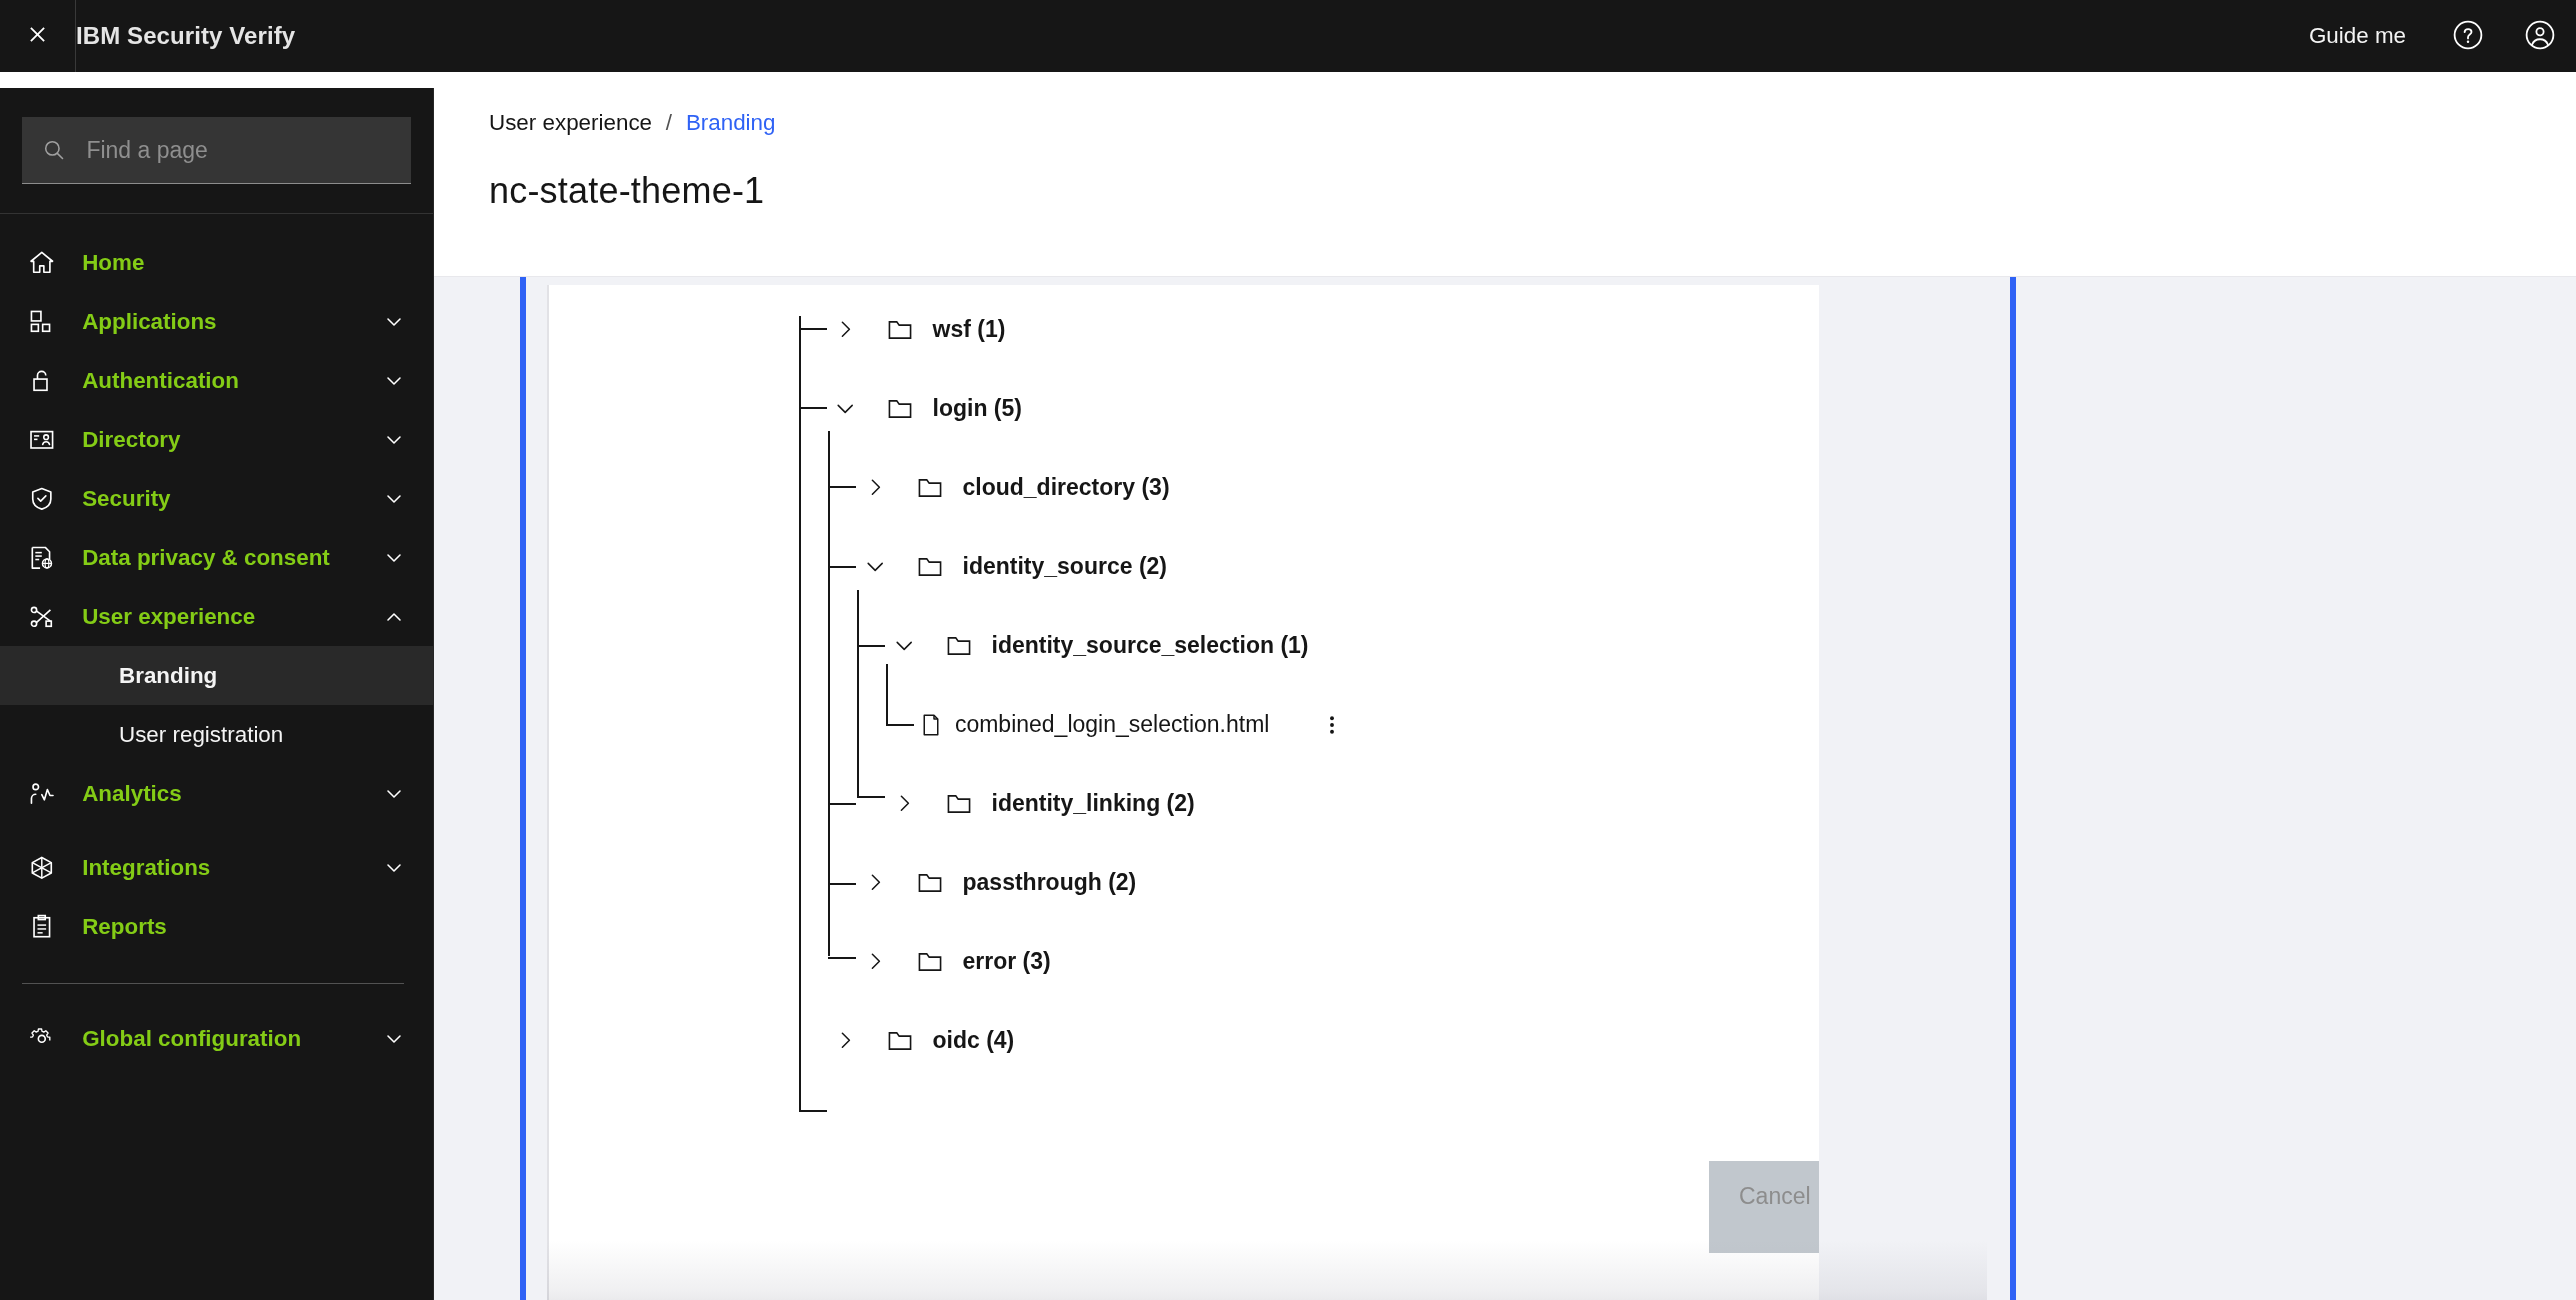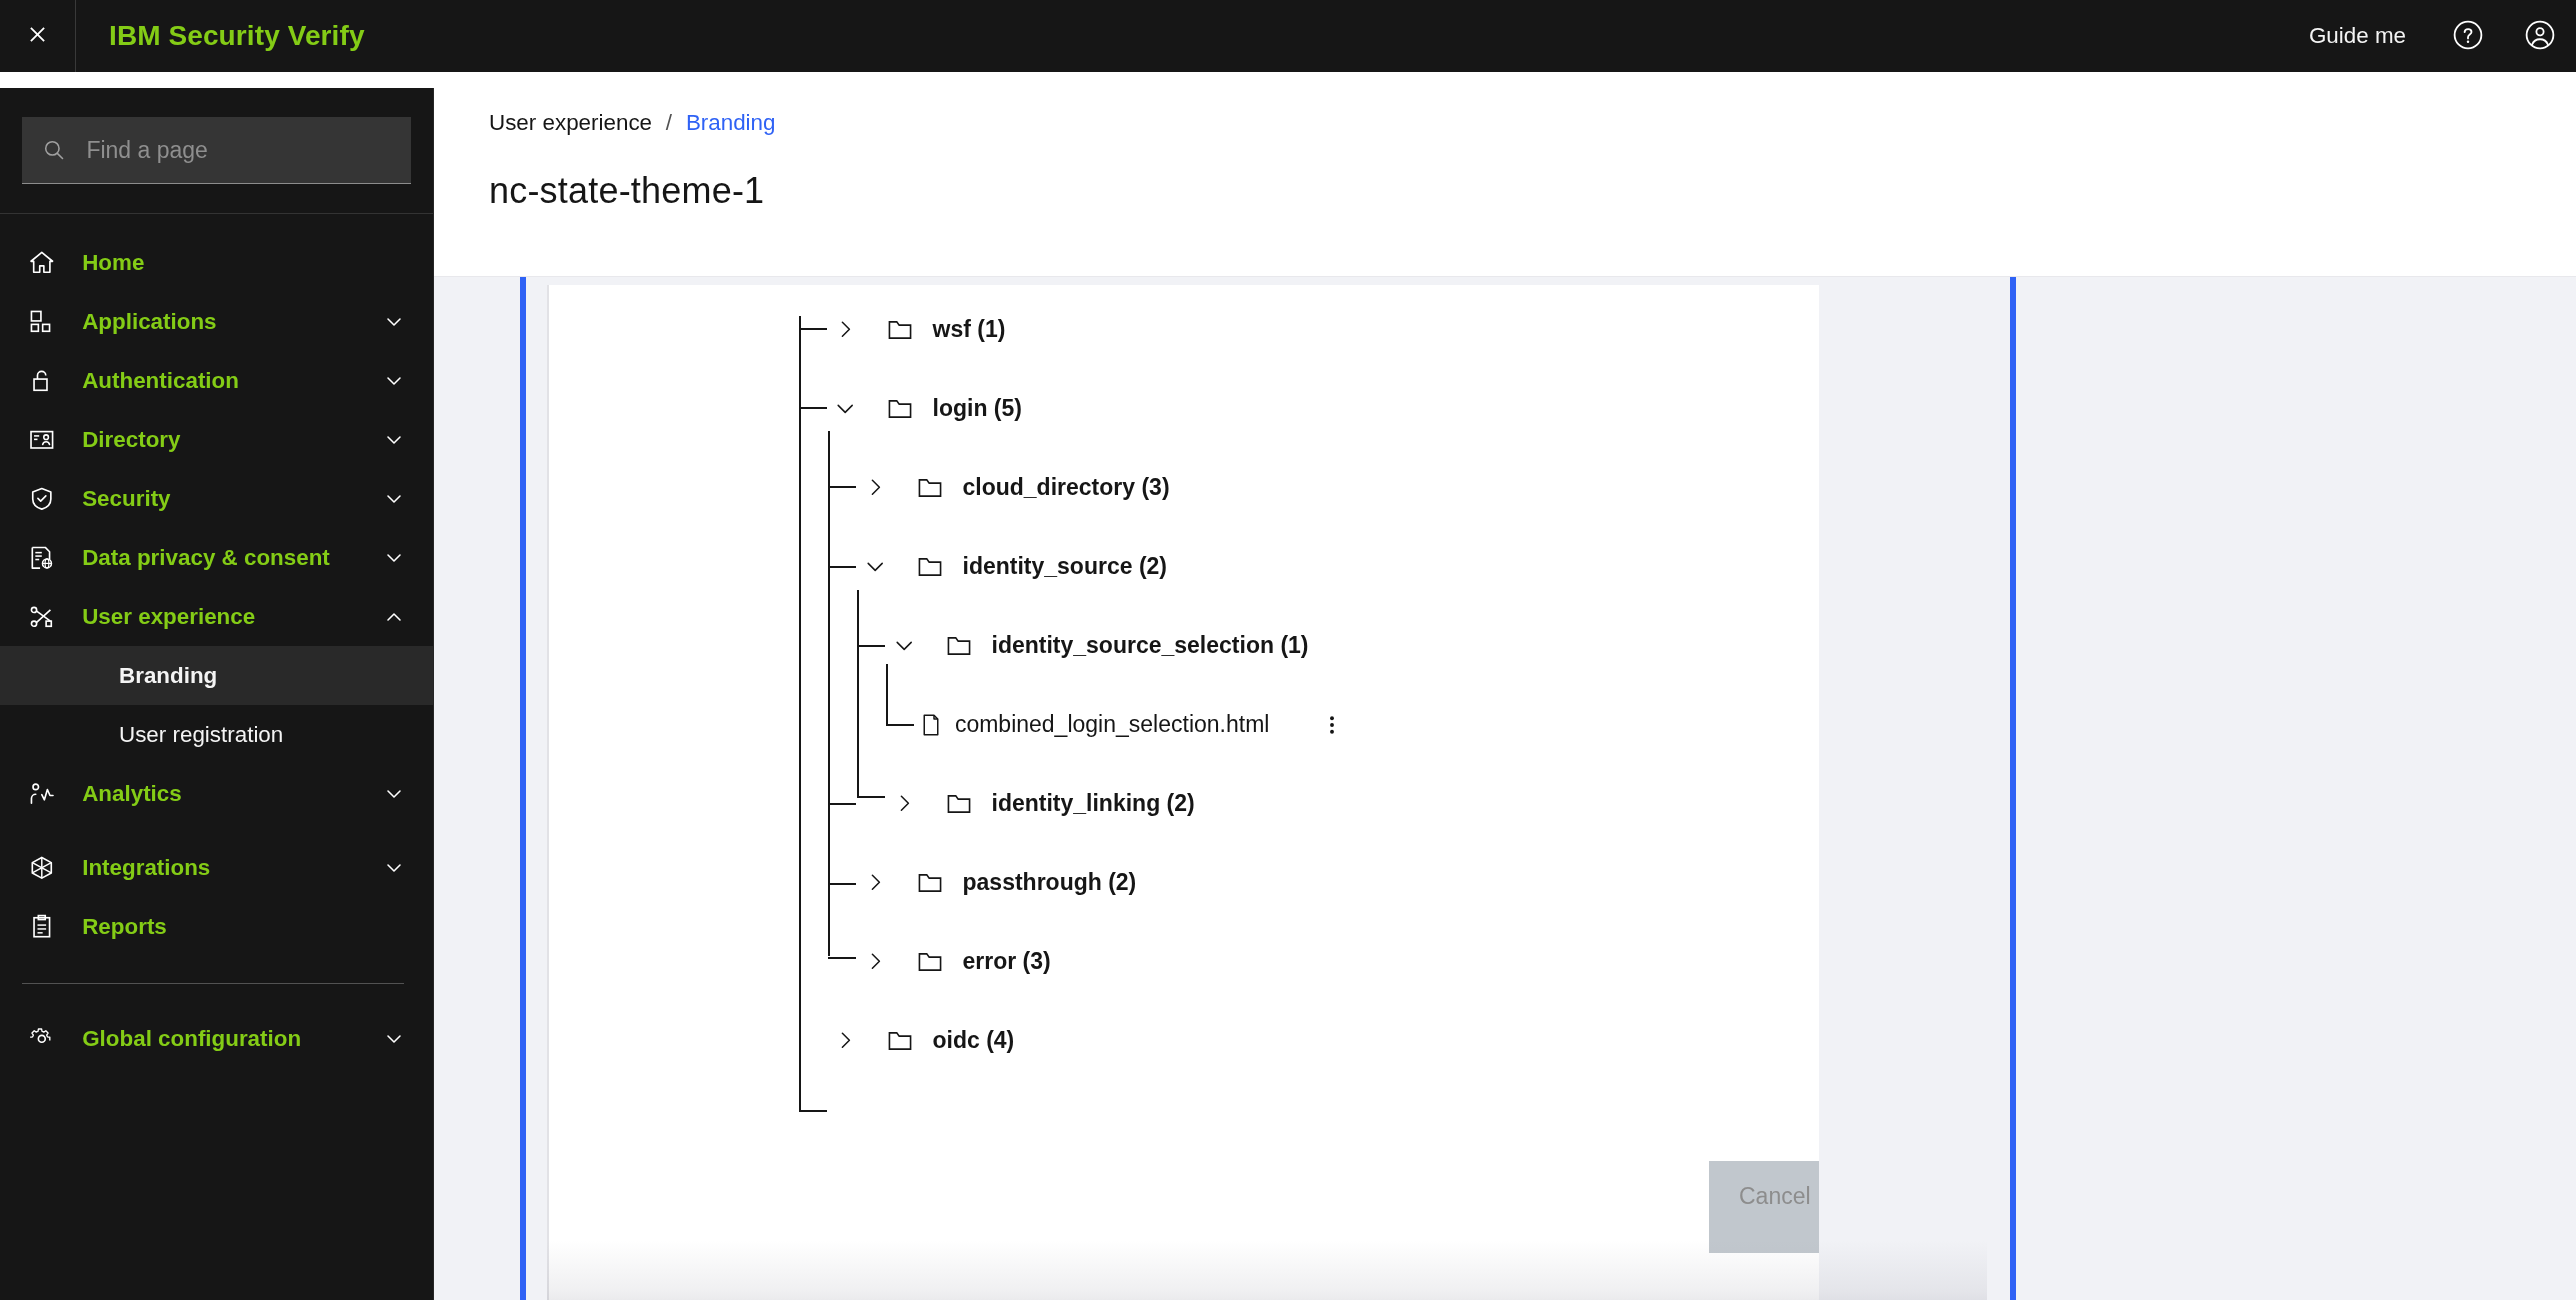--- a/index.html
+++ b/index.html
@@ -17,25 +17,24 @@
     background: #161616;
     display: flex; align-items: center;
   }
   .header-close-cell {
     width: 76px; height: 72px;
     display: flex; align-items: center; justify-content: center;
     border-right: 0.9px solid #393939;
     cursor: pointer;
   }
   .header-title {
-    color: #84cc16;
-    font-size: 28px;
+    color: #e5e5e5;
+    font-size: 24px;
     font-weight: 600;
     letter-spacing: 0.1px;
-    margin-left: 33px;
   }
   .header-right {
     margin-left: auto;
     display: flex; align-items: center; height: 72px;
   }
   .guide-me {
     color: #f4f4f4;
     font-size: 22.4px;
     padding: 0 26px;
     cursor: pointer;

